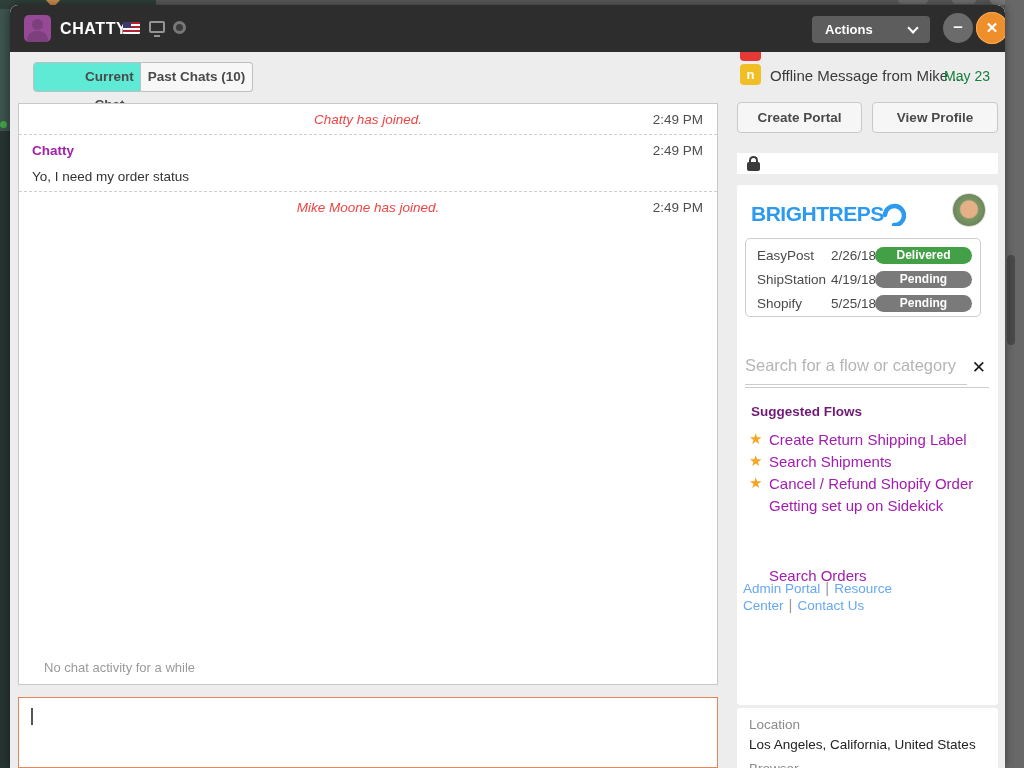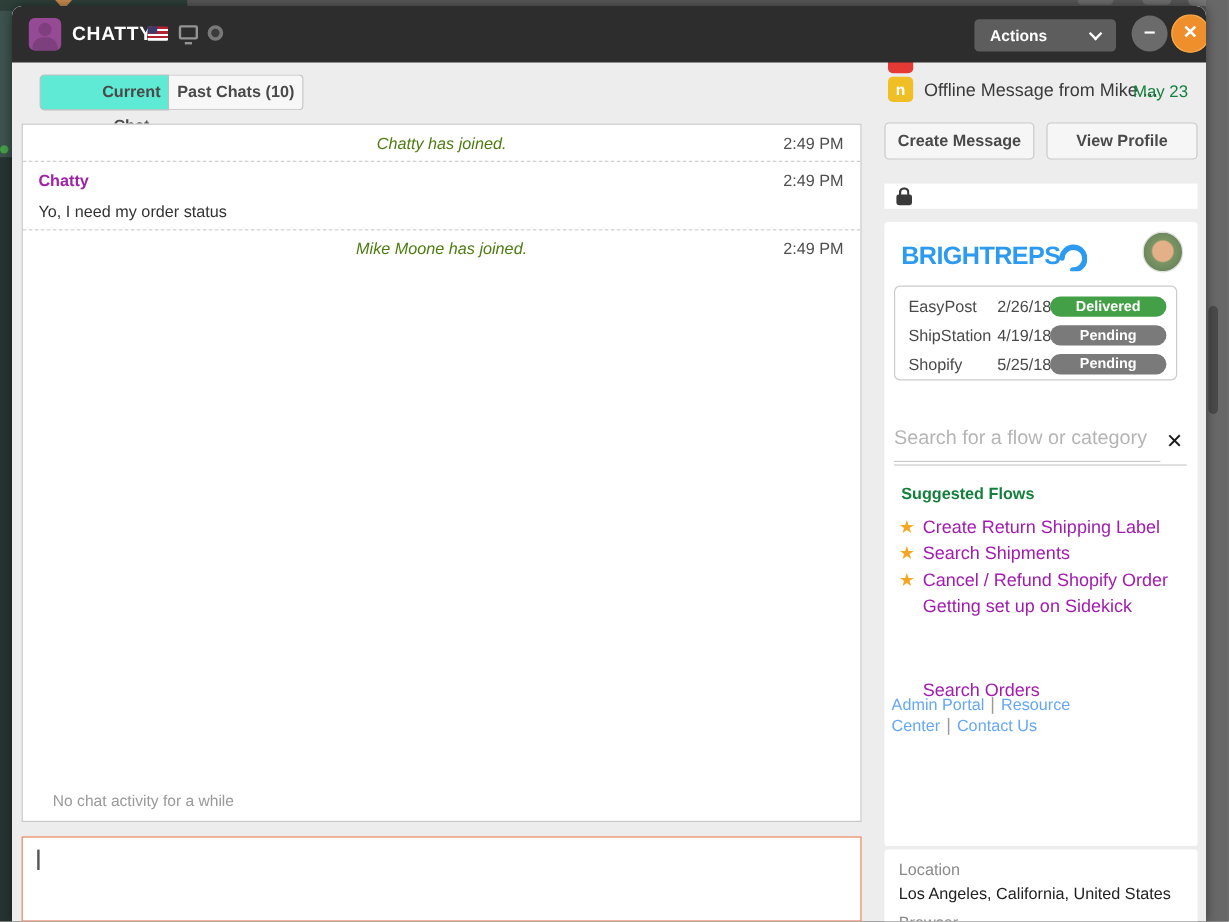--- a/index.html
+++ b/index.html
@@ -53,21 +53,21 @@
     box-shadow: inset 0 0 0 1px #f5a94f; }
 
   
   .tab { height:30px; line-height:28px; font-size:13.5px; font-weight:bold; color:#4a4a4a;
     text-align:center; border:1px solid #bfbfbf; cursor:pointer; top:57px; }
   .tab-current { left:23px; width:108px; border-radius:4px 0 0 4px; background:#5eead4;padding-left:45px; }
   .tab-past { left:131px; width:112px; border-radius:0 4px 4px 0; background:#f7f7f7; border-left:none; }
 
   .chat-box { left:8px; top:98px; width:700px; height:582px; background:#fff; border:1px solid #c8c8c8; }
   .sys-row { position:relative; border-bottom:1px dashed #cfcfcf; height:31px; }
-  .sys-text { position:absolute; left:0; right:0; top:8px; text-align:center; color:#4d7c0f;
+  .sys-text { position:absolute; left:0; right:0; top:8px; text-align:center; color:#ef4444;
     font-style:italic; font-size:13.5px; }
   .row-time { position:absolute; right:14px; top:8px; color:#4f4f4f; font-size:13.5px; }
   .msg-row { position:relative; border-bottom:1px dashed #cfcfcf; height:57px; }
   .msg-author { position:absolute; left:13px; top:8px; color:#a122a8; font-weight:bold; font-size:13.5px; }
   .msg-text { position:absolute; left:13px; top:34px; color:#333; font-size:13.5px; }
   .sys-row.last { border-bottom:none; }
   .idle-notice { position:absolute; left:25px; bottom:9px; color:#9a9a9a; font-size:13px; }
 
   .input-box { left:8px; top:692px; width:700px; height:71px; background:#fff; border:1px solid #e8835a; cursor:text; }
   .text-cursor { left:12px; top:10px; width:2px; height:17px; background:#555; animation:blink 1.1s step-end infinite; }
@@ -108,21 +108,21 @@
   .status-delivered { background:#43a047; }
   .status-pending { background:#7a7a7a; }
 
   .flow-search { left:8px; top:168px; width:222px; height:32px; border:none; outline:none;
     border-bottom:1px solid #ccc; font-size:16.5px; color:#444; font-family:"Liberation Sans",sans-serif;
     background:transparent; padding:0 0 6px 0; }
   .flow-search::placeholder { color:#b5b5b5; opacity:1; }
   .search-underline { left:8px; top:202px; width:244px; height:1px; background:#ccc; }
   .search-clear { right:12px; top:172px; color:#1a1a1a; font-size:17px; cursor:pointer; }
 
-  .suggested-title { left:14px; top:219px; color:#15803d; font-weight:bold; font-size:13.5px; cursor:pointer; }
+  .suggested-title { left:14px; top:219px; color:#701a75; font-weight:bold; font-size:13.5px; cursor:pointer; }
   .flow-item { position:absolute; left:0; width:100%; height:22px; cursor:pointer; }
   .flow-star { position:absolute; left:12px; top:2px; color:#f5a623; font-size:15px; }
   .flow-label { position:absolute; left:32px; top:3px; color:#a21caf; font-size:15px; }
 
   .footer-links { left:6px; top:394px; width:250px; color:#66a8f2; font-size:13.5px; }
   .footer-link { cursor:pointer; }
   .link-sep { color:#9a9a9a; margin:0 5px; font-size:15px; }
 
   .location-panel { left:7px; top:656px; width:261px; height:65px; background:#fff; border-radius:3px 3px 0 0; }
   .loc-label { left:12px; top:9px; color:#8a8a8a; font-size:13.5px; }
@@ -190,21 +190,21 @@
 
   <div class="abs sidebar">
     <div class="abs clipped-icon"></div>
 
     <div class="abs offline-row">
       <div class="abs notif-icon">n</div>
       <div class="abs notif-label">Offline Message from Mike ...</div>
       <div class="abs notif-date">May 23</div>
     </div>
 
-    <div class="abs side-btn btn-ticket">Create Message</div>
+    <div class="abs side-btn btn-ticket">Create Portal</div>
     <div class="abs side-btn btn-profile">View Profile</div>
 
     <div class="abs lock-bar">
       <div class="abs lock-shackle"></div>
       <div class="abs lock-body"></div>
     </div>
 
     <div class="abs main-panel">
       <div class="abs brand-row">
         <span class="brand-text">BRIGHTREPS</span>

